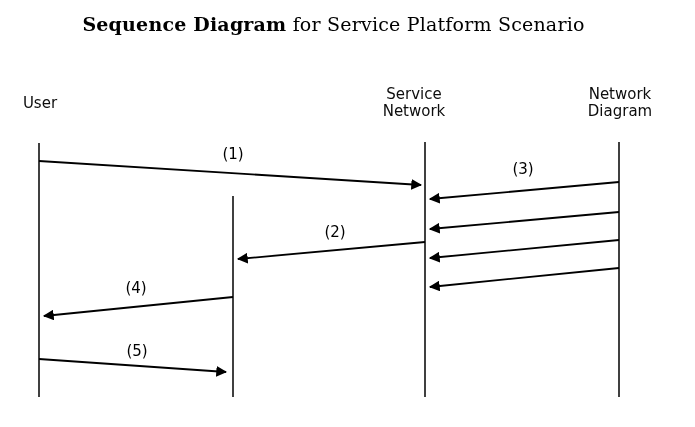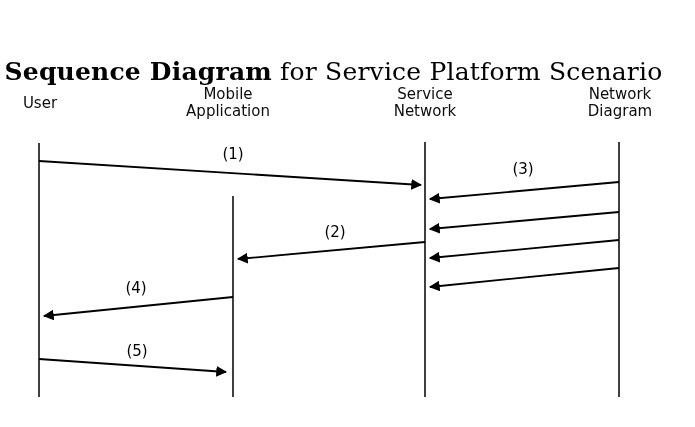--- a/index.html
+++ b/index.html
@@ -13,25 +13,24 @@
     color: #000000;
   }
   .title {
     position: absolute;
     top: 13px;
     left: 0;
     right: 0;
     padding-right: 28px;
     text-align: center;
     font-family: "DejaVu Serif", serif;
-    font-size: 25px;
+    font-size: 19px;
     letter-spacing: 0.2px;
     color: #000000;
     white-space: nowrap;
-    margin-top: 44px;
   }
   .title .bold { font-weight: bold; }
   .actor-header {
     position: absolute;
     top: 84px;
     height: 38px;
     width: 140px;
     display: flex;
     flex-direction: column;
     justify-content: center;
@@ -54,25 +53,21 @@
 </head>
 <body>
 
 <div class="page">
 
   <div class="title"><span class="bold">Sequence Diagram</span><span> for Service Platform Scenario</span></div>
 
   <div class="actor-header" style="left:-30px">
     <div>User</div>
   </div>
-  <div class="actor-header" style="left:158px">
-    <div>Mobile</div>
-    <div>Application</div>
-  </div>
-  <div class="actor-header" style="left:355px">
+  <div class="actor-header" style="left:344px">
     <div>Service</div>
     <div>Network</div>
   </div>
   <div class="actor-header" style="left:550px">
     <div>Network</div>
     <div>Diagram</div>
   </div>
 
   <svg class="canvas" width="695" height="427" viewBox="0 0 695 427">
     <defs>

